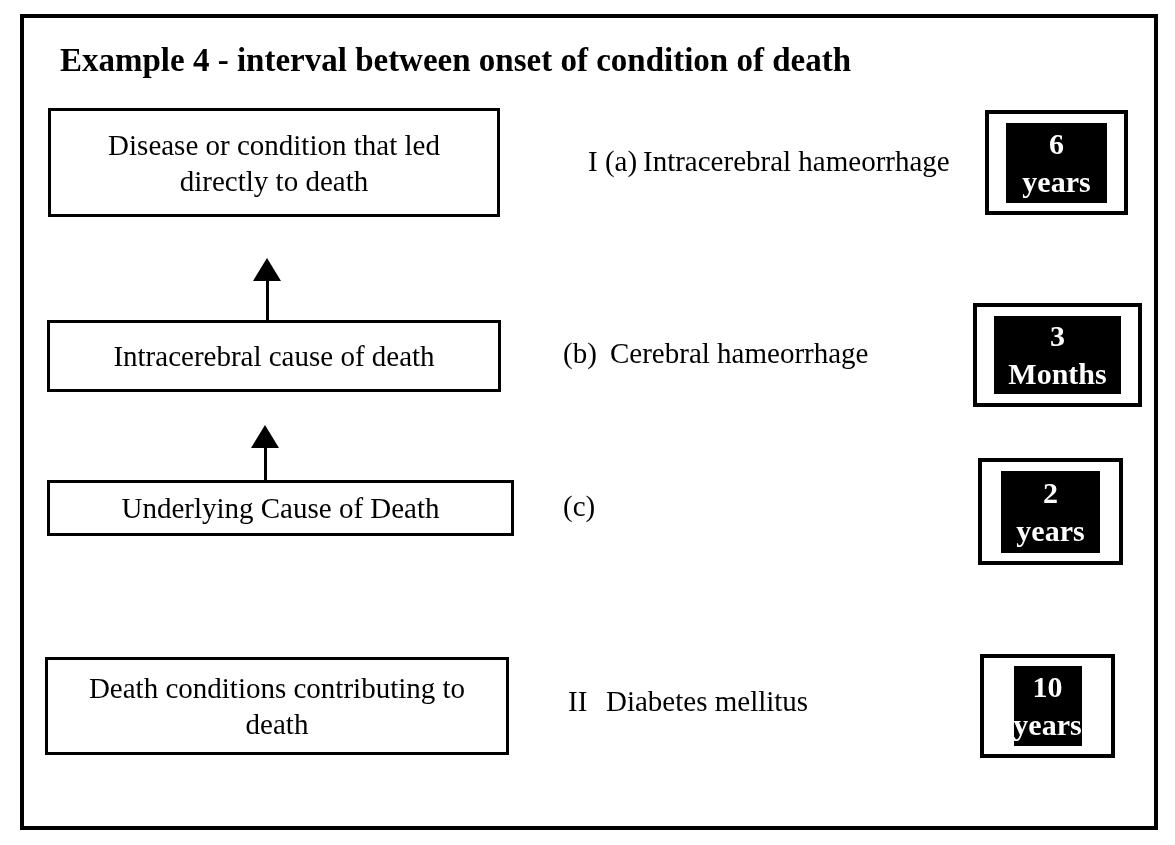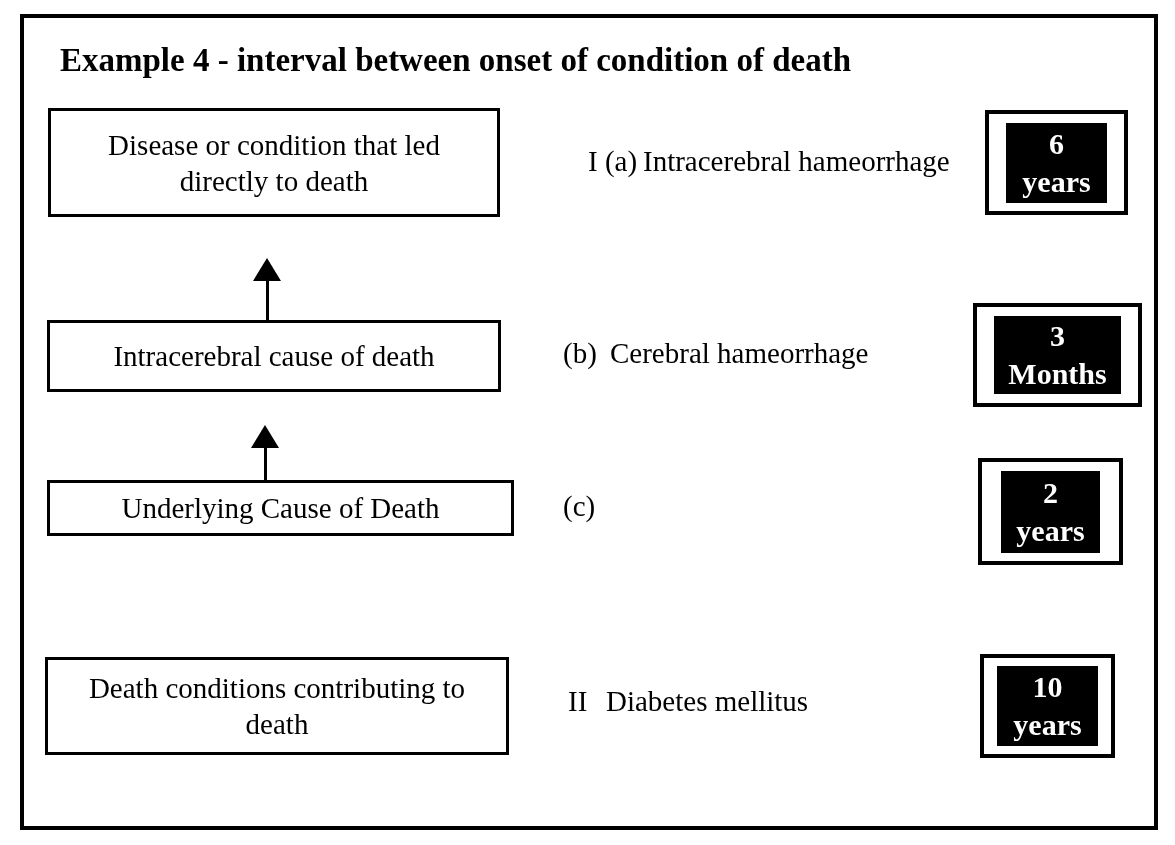--- a/index.html
+++ b/index.html
@@ -58,21 +58,21 @@
     display:flex; flex-direction:column; align-items:center; justify-content:center;
     font-weight:bold; font-size:30px; line-height:38px; text-align:center;
   }
   .interval1 { left:985px; top:110px; width:143px; height:105px; }
   .interval1 .interval-inner { width:101px; height:80px; }
   .interval2 { left:973px; top:303px; width:169px; height:104px; }
   .interval2 .interval-inner { width:127px; height:78px; }
   .interval3 { left:978px; top:458px; width:145px; height:107px; }
   .interval3 .interval-inner { width:99px;  height:82px; }
   .interval4 { left:980px; top:654px; width:135px; height:104px; }
-  .interval4 .interval-inner { width:101px;  height:80px;align-items:center; }
+  .interval4 .interval-inner { width:68px;  height:80px;align-items:center; }
 </style>
 </head>
 <body>
 
 <div class="canvas">
   <div class="frame"></div>
 
   <h1 class="title">Example 4 - interval between onset of condition of death</h1>
 
   <div class="cause-box box1">

